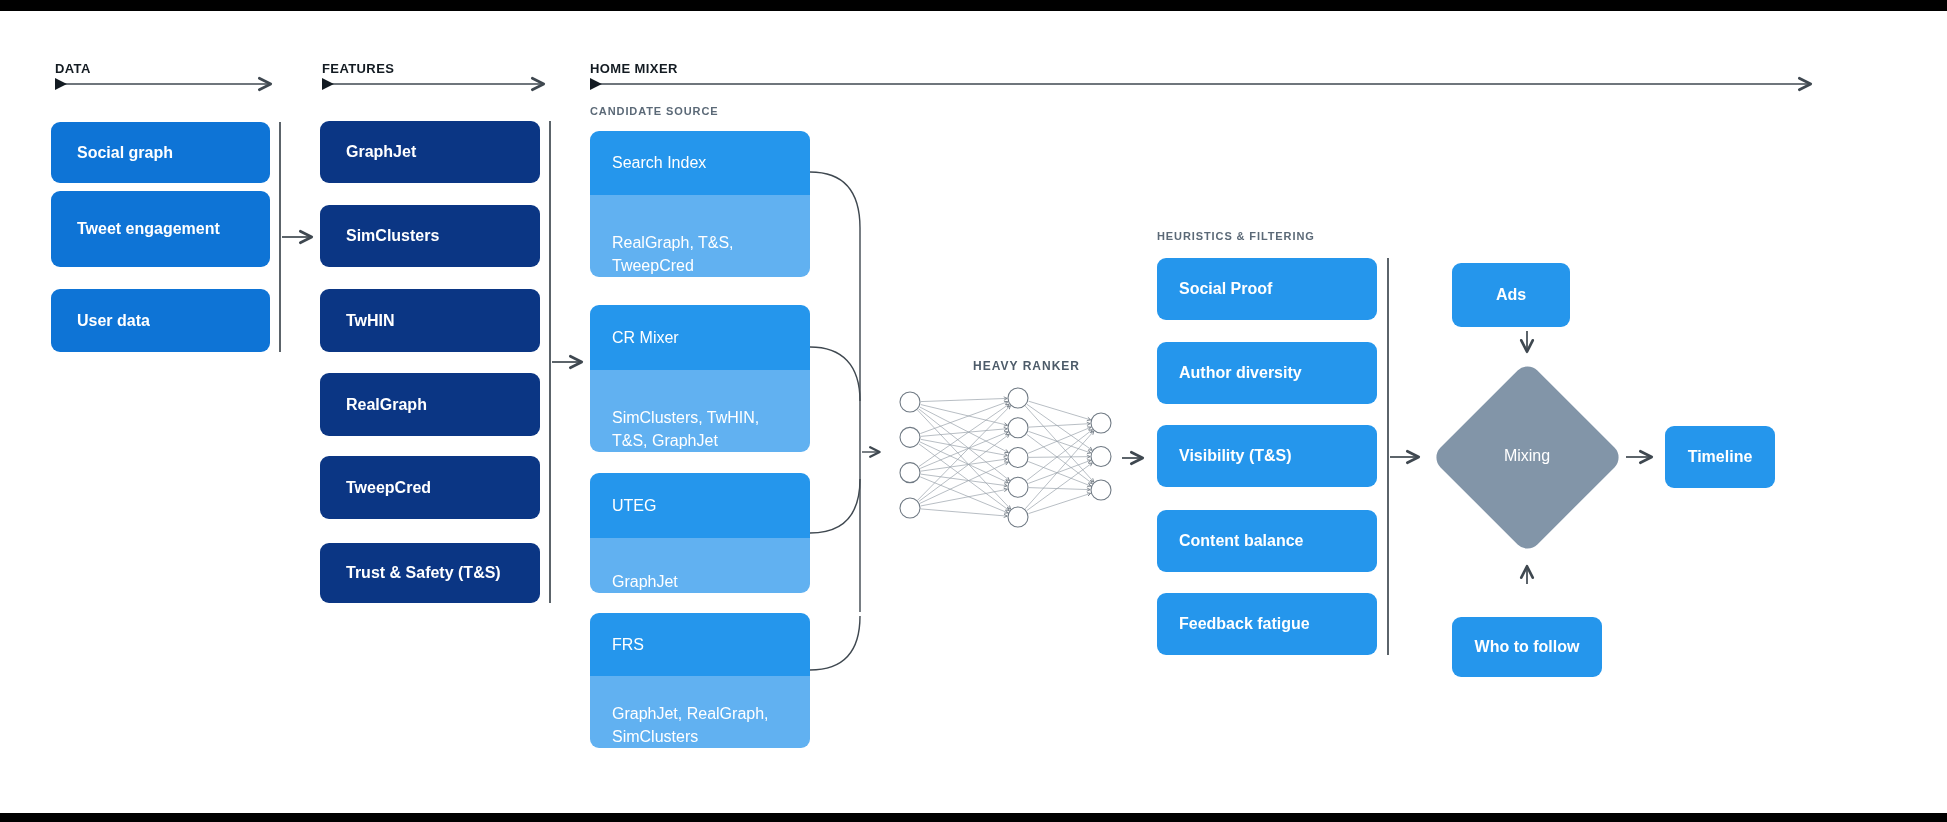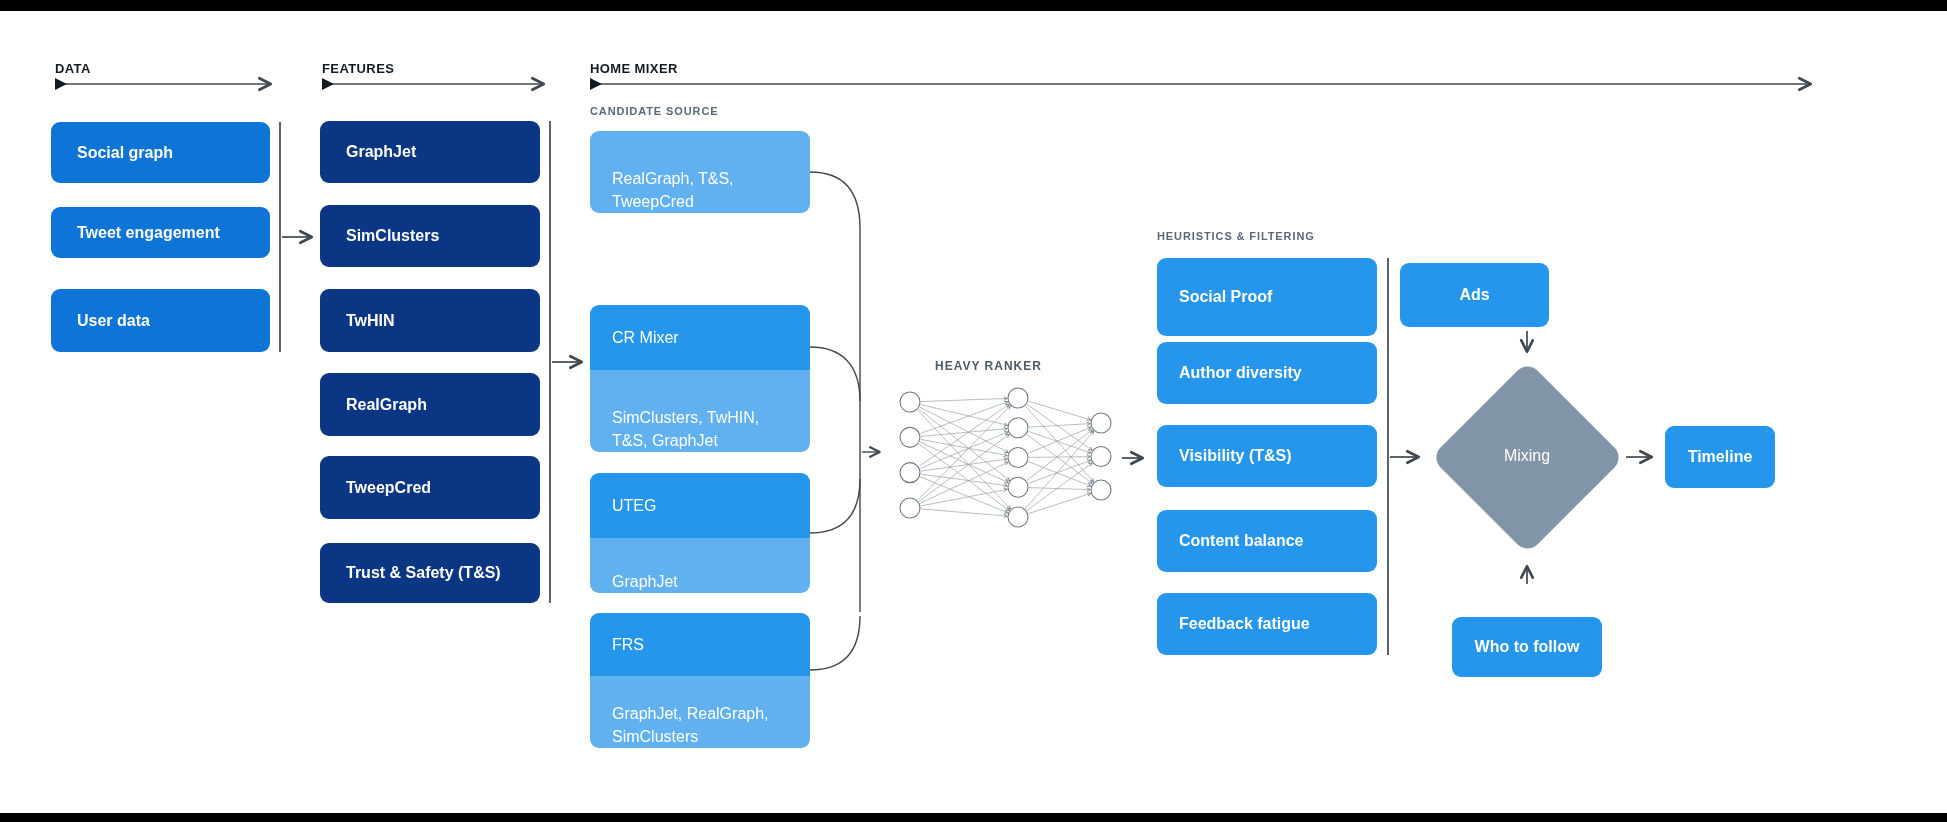--- a/index.html
+++ b/index.html
@@ -14,21 +14,21 @@
 
   .sec-label{
     position:absolute;font-size:13px;font-weight:700;letter-spacing:.4px;
     color:#131B22;white-space:nowrap;
   }
   .sub-label{
     position:absolute;font-size:11px;font-weight:700;letter-spacing:.9px;
     color:#5B6977;white-space:nowrap;
   }
   .ranker-label{
-    position:absolute;left:935px;top:359px;width:145px;text-align:left;
+    position:absolute;left:935px;top:359px;width:145px;text-align:right;
     font-size:12px;font-weight:700;letter-spacing:1px;color:#4D5B69;
   }
 
   .box{
     position:absolute;border-radius:9px;color:#fff;font-size:16px;font-weight:700;
     display:flex;align-items:center;padding-left:26px;box-sizing:border-box;
     white-space:nowrap;
   }
   .mid{background:#0E74D6;}
   .navy{background:#0B3684;}
@@ -153,31 +153,32 @@
         <circle cx="1018" cy="457.5" r="10" fill="#fff" stroke="#707A84" stroke-width="1.1"></circle>
         <circle cx="1018" cy="487.25" r="10" fill="#fff" stroke="#707A84" stroke-width="1.1"></circle>
         <circle cx="1018" cy="517" r="10" fill="#fff" stroke="#707A84" stroke-width="1.1"></circle>
         <circle cx="1101" cy="423" r="10" fill="#fff" stroke="#707A84" stroke-width="1.1"></circle>
         <circle cx="1101" cy="456.5" r="10" fill="#fff" stroke="#707A84" stroke-width="1.1"></circle>
         <circle cx="1101" cy="490" r="10" fill="#fff" stroke="#707A84" stroke-width="1.1"></circle>
       </g>
   </svg>
 
   <div class="box mid" style="left:51px;top:122px;width:219px;height:61px">Social graph</div>
-  <div class="box mid" style="left:51px;top:207px;width:219px;height:51px">Tweet engagement</div>
+  <div class="box mid" style="left:51px;top:191px;width:219px;height:76px">Tweet engagement</div>
   <div class="box mid" style="left:51px;top:289px;width:219px;height:63px">User data</div>
 
   <div class="box navy" style="left:320px;top:121px;width:220px;height:62px">GraphJet</div>
   <div class="box navy" style="left:320px;top:205px;width:220px;height:62px">SimClusters</div>
   <div class="box navy" style="left:320px;top:289px;width:220px;height:63px">TwHIN</div>
   <div class="box navy" style="left:320px;top:373px;width:220px;height:63px">RealGraph</div>
   <div class="box navy" style="left:320px;top:456px;width:220px;height:63px">TweepCred</div>
   <div class="box navy" style="left:320px;top:543px;width:220px;height:60px">Trust &amp; Safety (T&amp;S)</div>
 
   <div class="cand" style="left:590px;top:131px">
+    <div class="cand-head" style="height:64px">Search Index</div>
     <div class="cand-sub" style="height:82px">
         <span>RealGraph, T&amp;S, TweepCred</span>
       </div>
   </div>
   <div class="cand" style="left:590px;top:305px">
     <div class="cand-head" style="height:65px">CR Mixer</div>
     <div class="cand-sub" style="height:82px">
         <span>SimClusters, TwHIN, T&amp;S, GraphJet</span>
       </div>
   </div>
@@ -187,25 +188,25 @@
         <span>GraphJet</span>
       </div>
   </div>
   <div class="cand" style="left:590px;top:613px">
     <div class="cand-head" style="height:63px">FRS</div>
     <div class="cand-sub" style="height:72px">
         <span>GraphJet, RealGraph, SimClusters</span>
       </div>
   </div>
 
-  <div class="box bright" style="left:1157px;top:258px;width:220px;height:78px;padding-left:22px">Social Proof</div>
+  <div class="box bright" style="left:1157px;top:258px;width:220px;height:62px;padding-left:22px">Social Proof</div>
   <div class="box bright" style="left:1157px;top:342px;width:220px;height:62px;padding-left:22px">Author diversity</div>
   <div class="box bright" style="left:1157px;top:425px;width:220px;height:62px;padding-left:22px">Visibility (T&amp;S)</div>
   <div class="box bright" style="left:1157px;top:510px;width:220px;height:62px;padding-left:22px">Content balance</div>
   <div class="box bright" style="left:1157px;top:593px;width:220px;height:62px;padding-left:22px">Feedback fatigue</div>
 
-  <div class="box bright center" style="left:1400px;top:263px;width:149px;height:64px">Ads</div>
+  <div class="box bright center" style="left:1452px;top:263px;width:118px;height:64px">Ads</div>
   <div class="diamond"></div>
   <div class="diamond-label">Mixing</div>
   <div class="box bright center" style="left:1452px;top:617px;width:150px;height:60px">Who to follow</div>
   <div class="box bright center" style="left:1665px;top:426px;width:110px;height:62px">Timeline</div>
 
 </div>
 
 </body></html>

